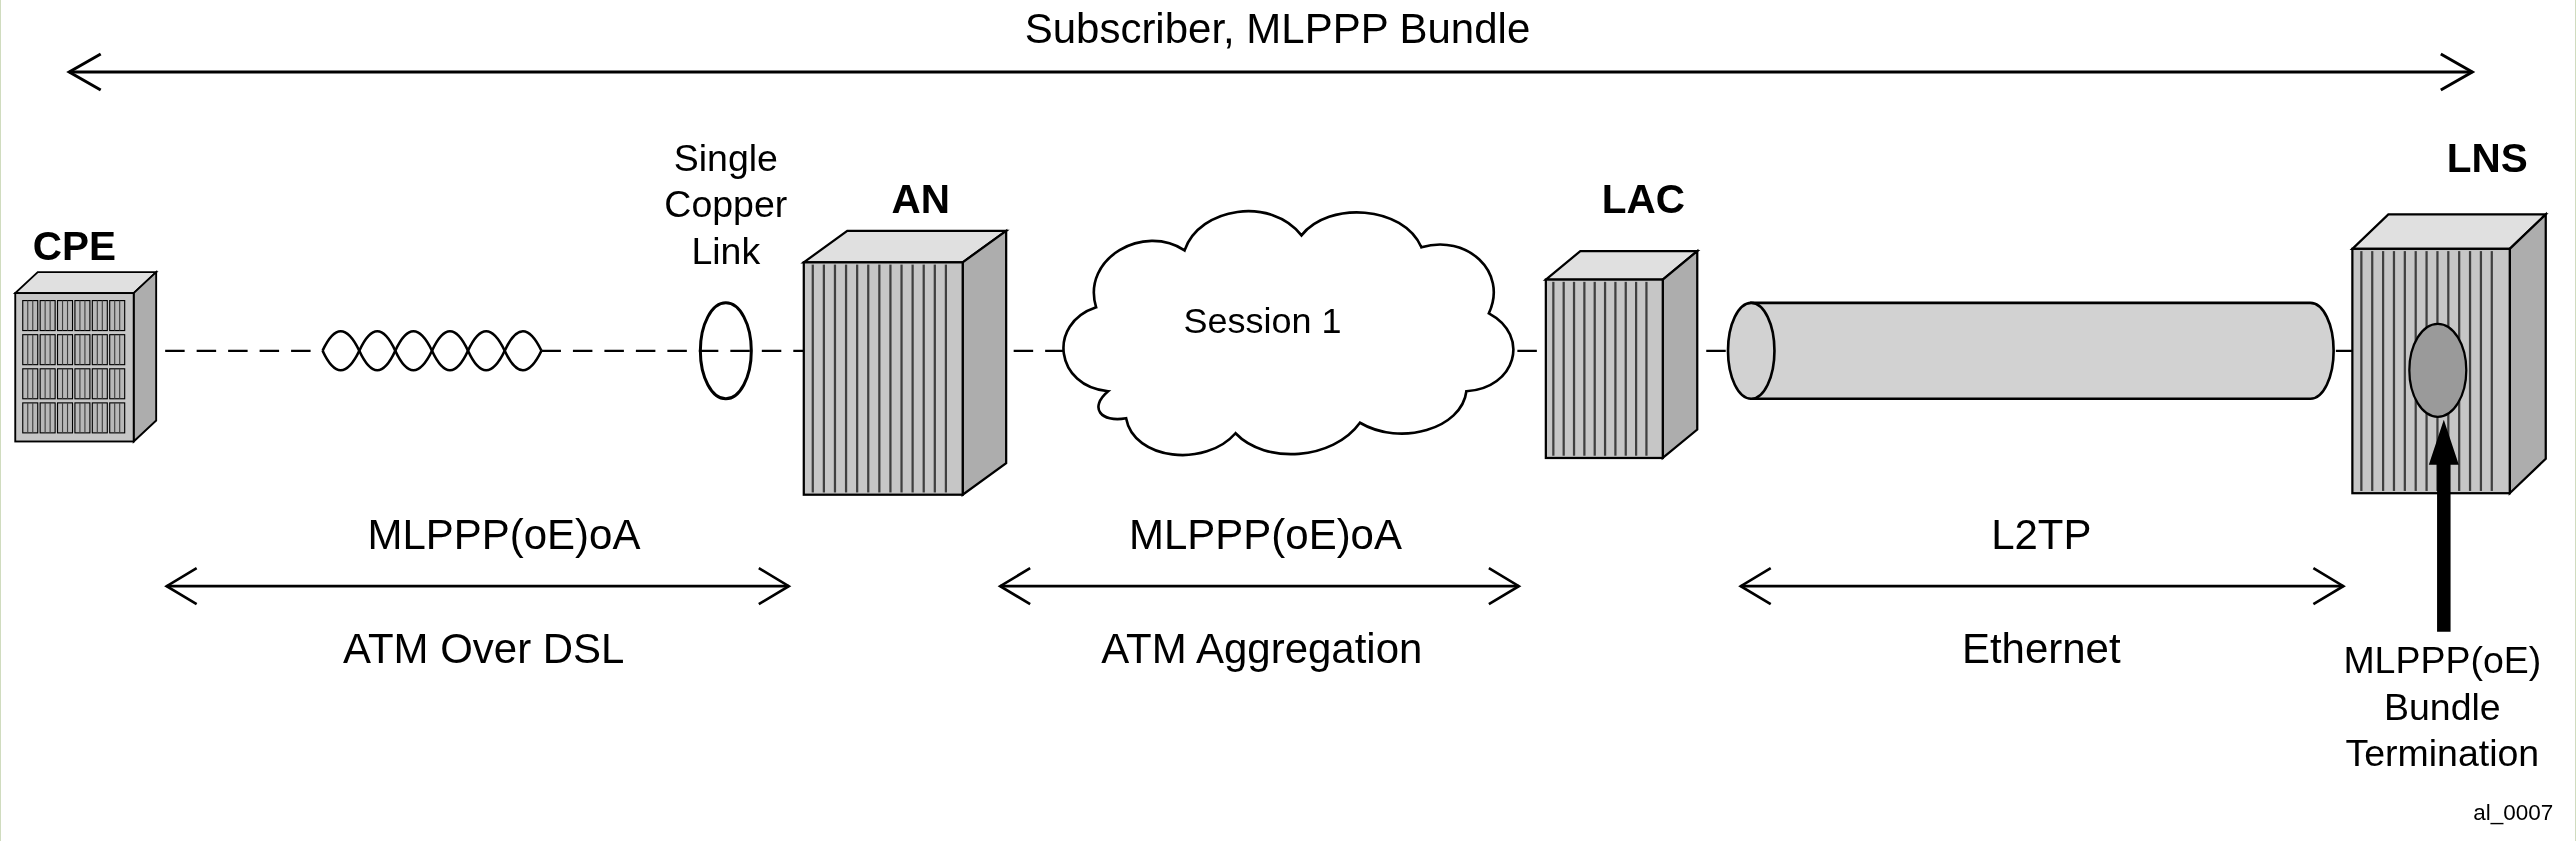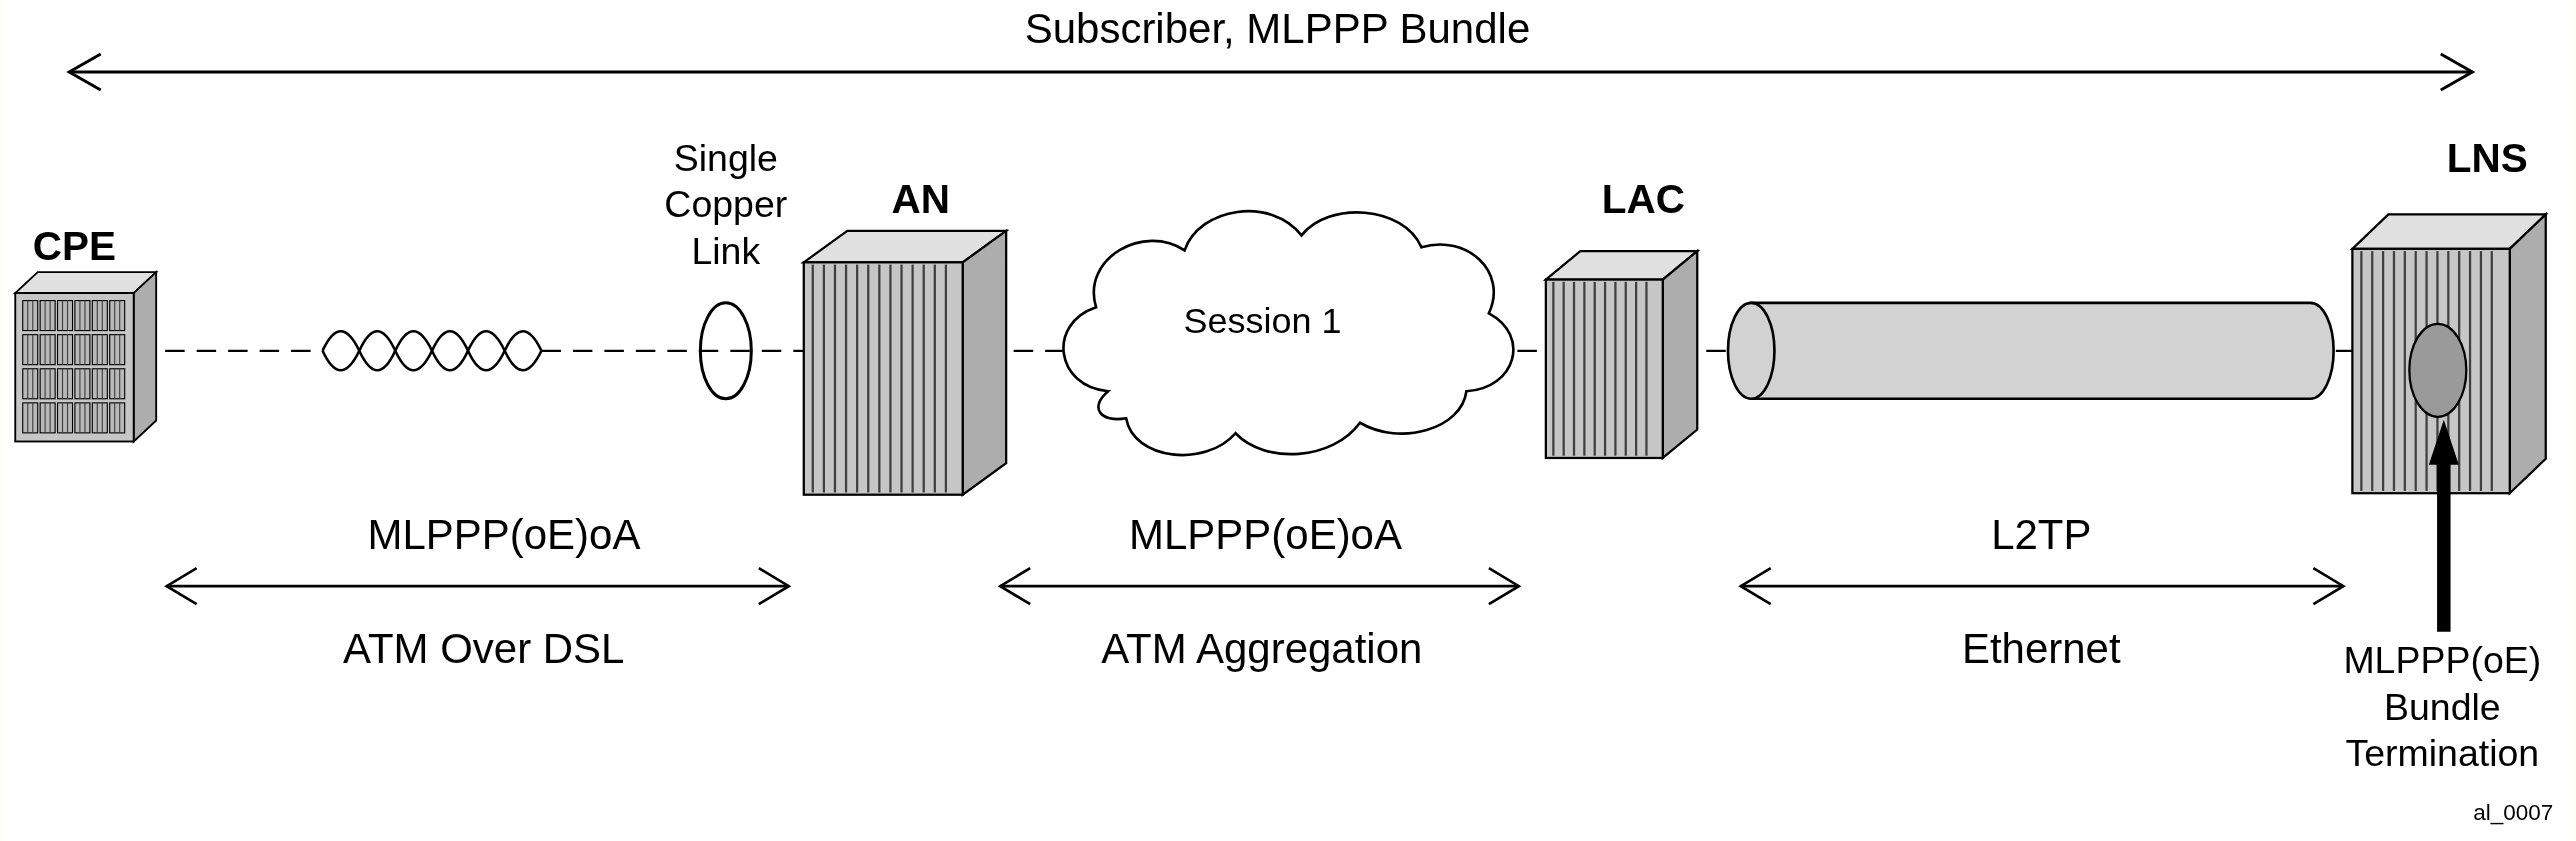--- a/index.html
+++ b/index.html
@@ -1,16 +1,16 @@
 <!DOCTYPE html>
 <html style="font-size:12px"><head>
 <meta charset="utf-8">
 <style>
   html, body { margin: 0; padding: 0; background: #ffffff; }
-  .canvas { position: relative; width: 2576px; height: 841px; background: #fef9c3; overflow: hidden; }
+  .canvas { position: relative; width: 2576px; height: 841px; background: #4d7c0f; overflow: hidden; }
   svg { display: block; width: 2576px; height: 841px; }
   text { font-family: "Liberation Sans", "DejaVu Sans", sans-serif; fill: #000000; }
   .tt   { font-size: 56px; }
   .dev  { font-size: 54px; font-weight: bold; }
   .lk   { font-size: 56px; }
   .sm   { font-size: 50px; }
   .sess { font-size: 48px; }
   .fig  { font-size: 30px; }
   .mid  { text-anchor: middle; }
   .end  { text-anchor: end; }

